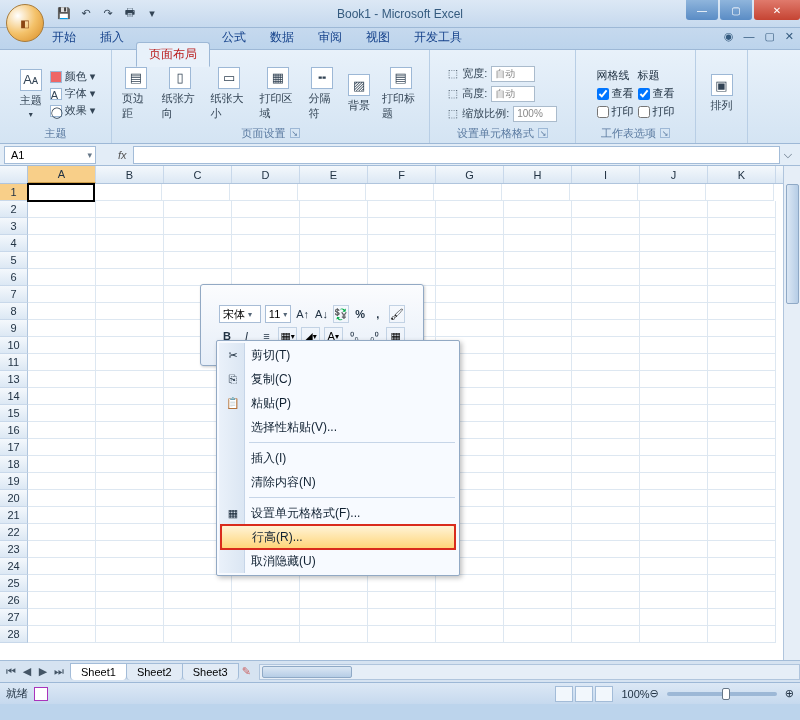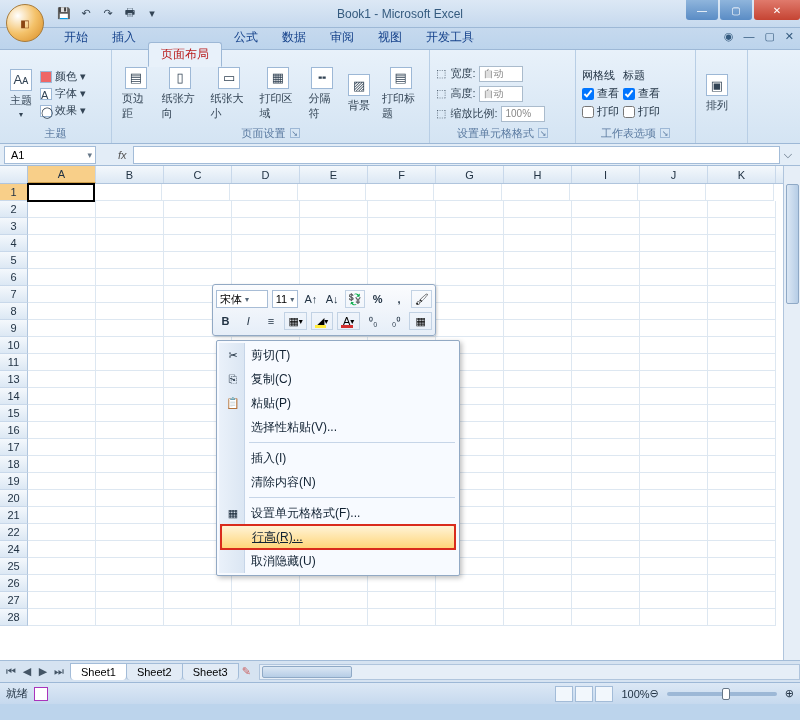--- a/index.html
+++ b/index.html
@@ -12,28 +12,28 @@
 .qat-spacer { width: 46px; }
 .qat-btn { width: 20px; height: 20px; display: flex; align-items: center; justify-content: center; font-size: 11px; color: #345; }
 .title-text { position: absolute; left: 50%; transform: translateX(-50%); font-size: 12px; color: #345a7e; }
 .win-controls { position: absolute; right: 0; top: 0; display: flex; }
 .win-btn { width: 32px; height: 20px; border-radius: 0 0 3px 3px; margin-left: 2px; display:flex; align-items:center; justify-content:center; font-size:10px; color:#fff; }
 .win-min { background: linear-gradient(#8fb5dc,#5a8cc5); }
 .win-max { background: linear-gradient(#8fb5dc,#5a8cc5); }
 .win-close { background: linear-gradient(#e07a6c,#c54433); width: 46px; }
 
 
-.tabs { height: 22px; display: flex; align-items: flex-end; padding-left: 52px; background: linear-gradient(#c6d9ee,#bcd4ec); font-size: 12px; border-bottom: 1px solid #9db8d6; position:relative;}
+.tabs { height: 22px; display: flex; align-items: flex-end; padding-left: 40px; background: linear-gradient(#c6d9ee,#bcd4ec); font-size: 12px; border-bottom: 1px solid #9db8d6; position:relative;}
 .tab { padding: 3px 12px; color: #15428b; cursor: default; }
 .tab.active { background: #e8f1fa; border: 1px solid #9db8d6; border-bottom: 1px solid #e8f1fa; border-radius: 3px 3px 0 0; color: #b91c1c; position: relative; top: 18px; font-family: Liberation Mono, monospace; }
 .help-ctrl { position:absolute; right:6px; top:2px; display:flex; gap:10px; font-size:11px; color:#345a7e;}
 
 
 .ribbon { height: 94px; background: linear-gradient(#e8f1fa,#d4e4f3); border-bottom: 1px solid #9db8d6; display: flex; font-size: 11px; }
-.group { border-right: 1px solid #b8cee5; padding: 12px 6px 2px 6px; display: flex; flex-direction: column; justify-content: space-between; }
+.group { border-right: 1px solid #b8cee5; padding: 12px 6px 2px 6px; display: flex; flex-direction: column; justify-content: space-between; align-items: center; }
 .group-body { flex: 1; display: flex; align-items: center; gap: 4px; }
 .group-label { text-align: center; color: #5a7aa0; font-size: 11px; display:flex; justify-content:center; align-items:center; gap:4px; height:16px;}
 .big-btn { display: flex; flex-direction: column; align-items: center; gap: 2px; padding: 2px 4px; color: #345; }
 .big-btn .ico { width: 22px; height: 22px; background: #fff; border: 1px solid #9db8d6; display:flex; align-items:center; justify-content:center; font-size:13px;}
 .sub-col { display:flex; flex-direction:column; gap:2px; }
 .sub-item { display:flex; align-items:center; gap:3px; color:#345; white-space:nowrap; }
 .sub-item .sq { width:12px; height:12px; background:#fff; border:1px solid #9db8d6; }
 .checkrow { display:flex; align-items:center; gap:3px; white-space:nowrap; color:#234;}
 .checkrow input { width:12px; height:12px;}
 .scale-row { display:flex; align-items:center; gap:4px; color:#345; font-size:11px;}
@@ -73,36 +73,36 @@
 
 
 .statusbar { height:22px; background:linear-gradient(#dce8f5,#c6d9ee); display:flex; align-items:center; font-size:11px; padding:4px 6px; color:#234; border-top:1px solid #9db8d6;}
 .statusbar .spacer { flex:1;}
 .zoom-slider { width:110px; height:4px; background:#9db8d6; position:relative; margin:0 8px; border-radius:2px;}
 .zoom-slider .knob { position:absolute; left:50%; top:-4px; width:8px; height:12px; background:#fff; border:1px solid #678; border-radius:2px;}
 .views { display:flex; gap:2px; margin-right:8px;}
 .views span { width:18px; height:16px; border:1px solid #a3bcd8; background:#f2f7fc;}
 
 
-.minitb { position:absolute; left:212px; top:284px; width:224px; background:linear-gradient(#fbfcfe,#e6eef8); border:1px solid #92a9c4; border-radius:3px; padding:3px; box-shadow:1px 1px 3px rgba(0,0,0,.2); z-index:50;}
+.minitb { position:absolute; left:200px; top:284px; width:224px; background:linear-gradient(#fbfcfe,#e6eef8); border:1px solid #92a9c4; border-radius:3px; padding:18px; box-shadow:1px 1px 3px rgba(0,0,0,.2); z-index:50;}
 .minitb-row { display:flex; align-items:center; gap:4px; height:22px;}
 .minitb .fld { height:18px; background:#fff; border:1px solid #a8bdd6; font-size:11px; display:flex; align-items:center; padding:0 3px; position:relative;}
 .fld.drop::after { content:"▾"; margin-left:3px; font-size:8px; color:#567;}
 .mtbtn { width:20px; height:18px; border:1px solid transparent; display:flex; align-items:center; justify-content:center; font-size:11px; color:#234;}
 .mtbtn.b { font-weight:bold;}
 .mtbtn.i { font-style:italic;}
 .colorbtn { width:24px; height:18px; border:1px solid #c2d2e4; position:relative; display:flex; align-items:center; justify-content:center; font-size:11px;}
 .colorbtn .bar { position:absolute; bottom:1px; left:3px; right:6px; height:3px;}
 
 
 .ctxmenu { position:absolute; left:216px; top:340px; width:244px; background:#f7faff; border:1px solid #92a9c4; border-radius:2px; box-shadow:2px 2px 5px rgba(0,0,0,.25); z-index:50; font-size:12px; padding:2px 2px; }
 .ctxmenu .iconstrip { position:absolute; left:2px; top:2px; bottom:2px; width:26px; background:linear-gradient(90deg,#eaf1fa,#dbe6f3); border-right:1px solid #c6d5e8;}
 .ctxitem { position:relative; height:24px; display:flex; align-items:center; padding-left:32px; color:#123; }
 .ctxitem.sep { height:1px; border-top:1px solid #c6d5e8; margin:3px 2px 3px 30px; padding:0;}
-.ctxitem.highlight { background:linear-gradient(#fff3d6,#ffd67a); border:1px solid #e8b44a; border-radius:2px; margin:0 2px; padding-left:30px;text-decoration:underline;}
+.ctxitem.highlight { background:linear-gradient(#fff3d6,#ffd67a); border:1px solid #e8b44a; border-radius:2px; margin:0 2px; padding-left:30px;}
 .ctxitem.boxmark::before { content:""; position:absolute; left:-2px; top:-2px; right:-2px; bottom:-2px; border:2px solid #d92b1d; pointer-events:none; z-index:5;}
 .ctxicon { position:absolute; left:6px; width:16px; height:16px; display:flex; align-items:center; justify-content:center; font-size:11px;}
 
 </style>
 </head>
 <body>
 
 <div class="titlebar">
   <div class="office-btn">◧</div>
   <div class="qat">
@@ -571,20 +571,34 @@
         <div class="cell"></div>
         <div class="cell"></div>
         <div class="cell"></div>
         <div class="cell"></div>
         <div class="cell"></div>
         <div class="cell"></div>
         <div class="cell"></div>
         <div class="cell"></div>
       </div>
       <div class="row">
+        <div class="rownum">23</div>
+        <div class="cell"></div>
+        <div class="cell"></div>
+        <div class="cell"></div>
+        <div class="cell"></div>
+        <div class="cell"></div>
+        <div class="cell"></div>
+        <div class="cell"></div>
+        <div class="cell"></div>
+        <div class="cell"></div>
+        <div class="cell"></div>
+        <div class="cell"></div>
+      </div>
+      <div class="row">
         <div class="rownum">24</div>
         <div class="cell"></div>
         <div class="cell"></div>
         <div class="cell"></div>
         <div class="cell"></div>
         <div class="cell"></div>
         <div class="cell"></div>
         <div class="cell"></div>
         <div class="cell"></div>
         <div class="cell"></div>

